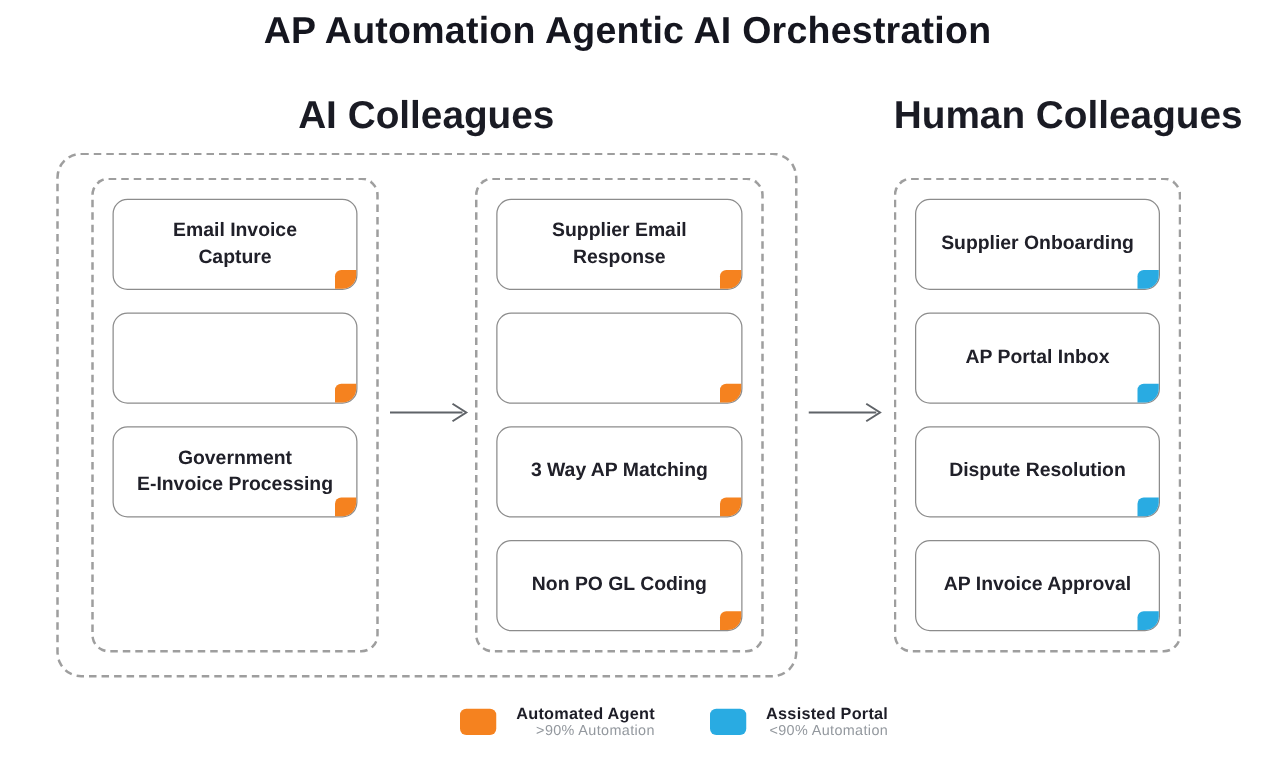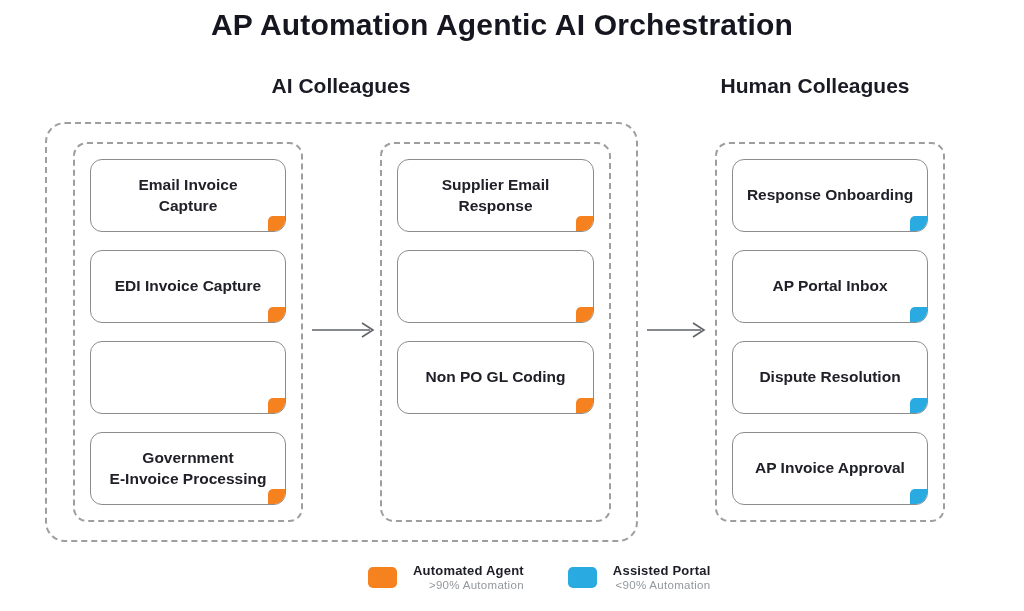--- a/index.html
+++ b/index.html
@@ -18,27 +18,27 @@
     text-align: center;
     font-size: 30px;
     font-weight: 700;
     letter-spacing: 0.2px;
     color: #15161f;
   }
   .section-header {
     position: absolute;
     top: 74px;
     text-align: center;
-    font-size: 21px;
+    font-size: 31px;
     font-weight: 700;
     color: #1a1b24;
     white-space: nowrap;
   }
   .header-ai   { left: 45px;  width: 592px; }
-  .header-human{ left: 700px; width: 230px; text-align: center; }
+  .header-human{ left: 715px; width: 230px; text-align: center; }
 
   .dashed-box {
     position: absolute;
     border: 2px dashed #9e9e9e;
     box-sizing: border-box;
     background: transparent;
   }
   .outer-ai   { left: 45px;  top: 122px; width: 593px; height: 420px; border-radius: 20px; }
   .col-box    { top: 142px; height: 380px; border-radius: 14px; }
   .col-1      { left: 73px;  width: 230px; }
@@ -127,24 +127,20 @@
   <div class="dashed-box outer-ai"></div>
 
   <div class="dashed-box col-box col-1">
     <div class="card-stack" id="stack-ai-1">
         <div class="card">
           <span class="card-label">Email Invoice
 Capture</span>
           <span class="corner" style="background: rgb(245, 130, 31);"></span>
         </div>
         <div class="card">
-          <span class="card-label">EDI Invoice Capture</span>
-          <span class="corner" style="background: rgb(245, 130, 31);"></span>
-        </div>
-        <div class="card">
           <span class="corner" style="background: rgb(245, 130, 31);"></span>
         </div>
         <div class="card">
           <span class="card-label">Government
 E-Invoice Processing</span>
           <span class="corner" style="background: rgb(245, 130, 31);"></span>
         </div>
       </div>
   </div>
 
@@ -152,30 +148,34 @@
     <div class="card-stack" id="stack-ai-2">
         <div class="card">
           <span class="card-label">Supplier Email
 Response</span>
           <span class="corner" style="background: rgb(245, 130, 31);"></span>
         </div>
         <div class="card">
           <span class="corner" style="background: rgb(245, 130, 31);"></span>
         </div>
         <div class="card">
+          <span class="card-label">3 Way AP Matching</span>
+          <span class="corner" style="background: rgb(245, 130, 31);"></span>
+        </div>
+        <div class="card">
           <span class="card-label">Non PO GL Coding</span>
           <span class="corner" style="background: rgb(245, 130, 31);"></span>
         </div>
       </div>
   </div>
 
   <div class="dashed-box col-box col-human">
     <div class="card-stack" id="stack-human">
         <div class="card">
-          <span class="card-label">Response Onboarding</span>
+          <span class="card-label">Supplier Onboarding</span>
           <span class="corner" style="background: rgb(41, 171, 226);"></span>
         </div>
         <div class="card">
           <span class="card-label">AP Portal Inbox</span>
           <span class="corner" style="background: rgb(41, 171, 226);"></span>
         </div>
         <div class="card">
           <span class="card-label">Dispute Resolution</span>
           <span class="corner" style="background: rgb(41, 171, 226);"></span>
         </div>

